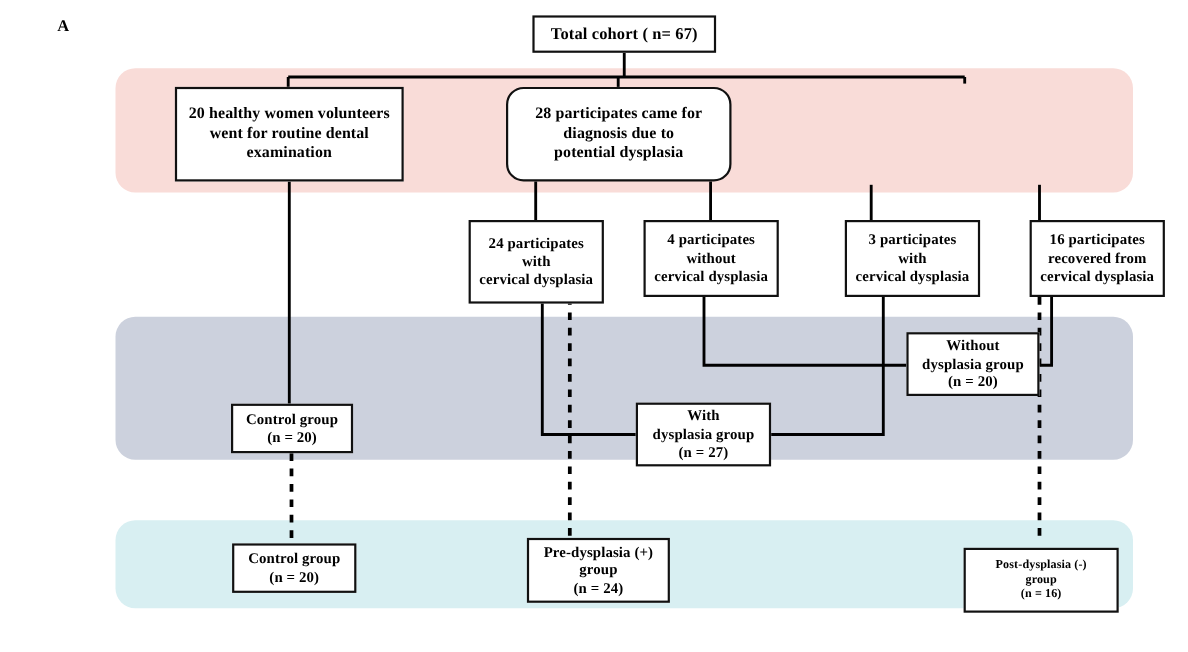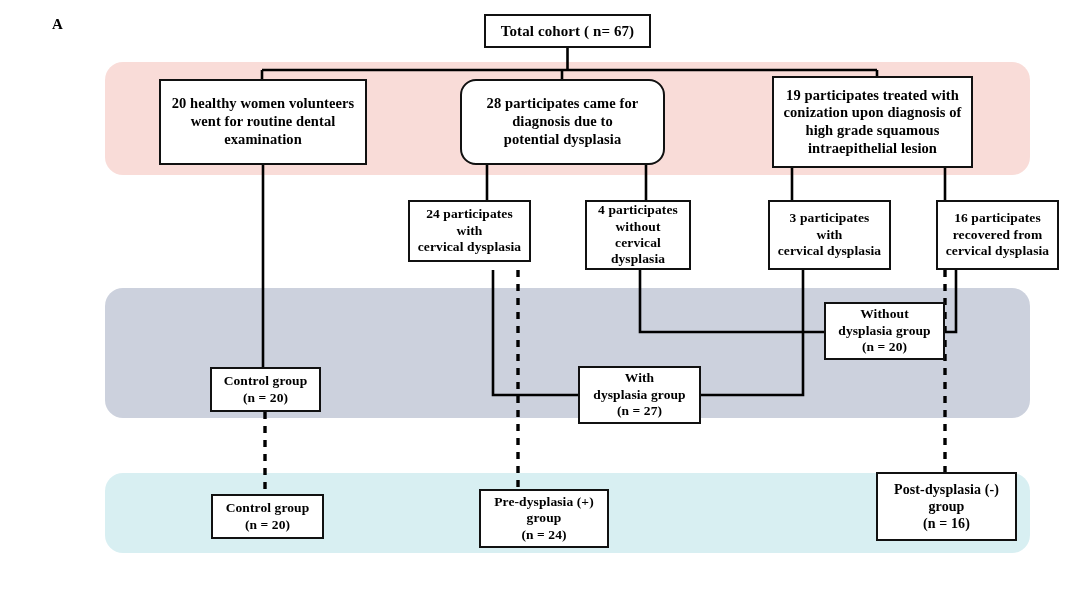--- a/index.html
+++ b/index.html
@@ -50,32 +50,32 @@
     letter-spacing: 0.1px;
   }
   .node span { display: block; width: 100%; white-space: pre-line; }
 
   #n-total      { left: 484px; top: 14px;  width: 167px; height: 34px; font-size: 15px; }
 
   #n-healthy    { left: 159px; top: 79px;  width: 208px; height: 86px; font-size: 14.5px; }
   #n-diagnosis  { left: 460px; top: 79px;  width: 205px; height: 86px; font-size: 14.5px; border-radius: 16px; }
   #n-conization { left: 772px; top: 76px;  width: 201px; height: 92px; font-size: 14.5px; }
 
-  #n-24with     { left: 408px; top: 200px; width: 123px; height: 62px; font-size: 13.5px; }
-  #n-4without   { left: 585px; top: 200px; width: 106px; height: 70px; font-size: 13.5px; }
+  #n-24with     { left: 426px; top: 200px; width: 123px; height: 76px; font-size: 13.5px; }
+  #n-4without   { left: 585px; top: 200px; width: 123px; height: 70px; font-size: 13.5px; }
   #n-3with      { left: 731px; top: 200px; width: 123px; height: 70px; font-size: 13.5px; margin-left: 37px; }
   #n-16rec      { left: 936px; top: 200px; width: 123px; height: 70px; font-size: 13.5px; }
 
   #n-without-grp{ left: 824px; top: 302px; width: 121px; height: 58px; font-size: 13.5px; }
   #n-with-grp   { left: 578px; top: 366px; width: 123px; height: 58px; font-size: 13.5px; }
   #n-control-grp{ left: 210px; top: 367px; width: 111px; height: 45px; font-size: 13.5px; }
 
   #n-control-f  { left: 211px; top: 494px; width: 113px; height: 45px; font-size: 13.5px; }
   #n-pre-f      { left: 463px; top: 489px; width: 130px; height: 59px; font-size: 13.5px; margin-left: 16px; }
-  #n-post-f     { left: 876px; top: 472px; width: 141px; height: 69px; font-size: 14px; }
+  #n-post-f     { left: 876px; top: 498px; width: 141px; height: 59px; font-size: 11px; }
 
   
   #panel-letter {
     position: absolute;
     left: 52px; top: 16px;
     font-size: 15px;
     font-weight: bold;
     color: #000;
   }
 </style>
@@ -135,26 +135,20 @@
 went for routine dental
 examination</span>
   </div>
 
   <div class="node" id="n-diagnosis">
     <span>28 participates came for
 diagnosis due to
 potential dysplasia</span>
   </div>
 
-  <div class="node" id="n-conization">
-    <span>19 participates treated with
-conization upon diagnosis of
-high grade squamous
-intraepithelial lesion</span>
-  </div>
 
   <div class="node" id="n-24with">
     <span>24 participates
 with
 cervical dysplasia</span>
   </div>
 
   <div class="node" id="n-4without">
     <span>4 participates
 without

